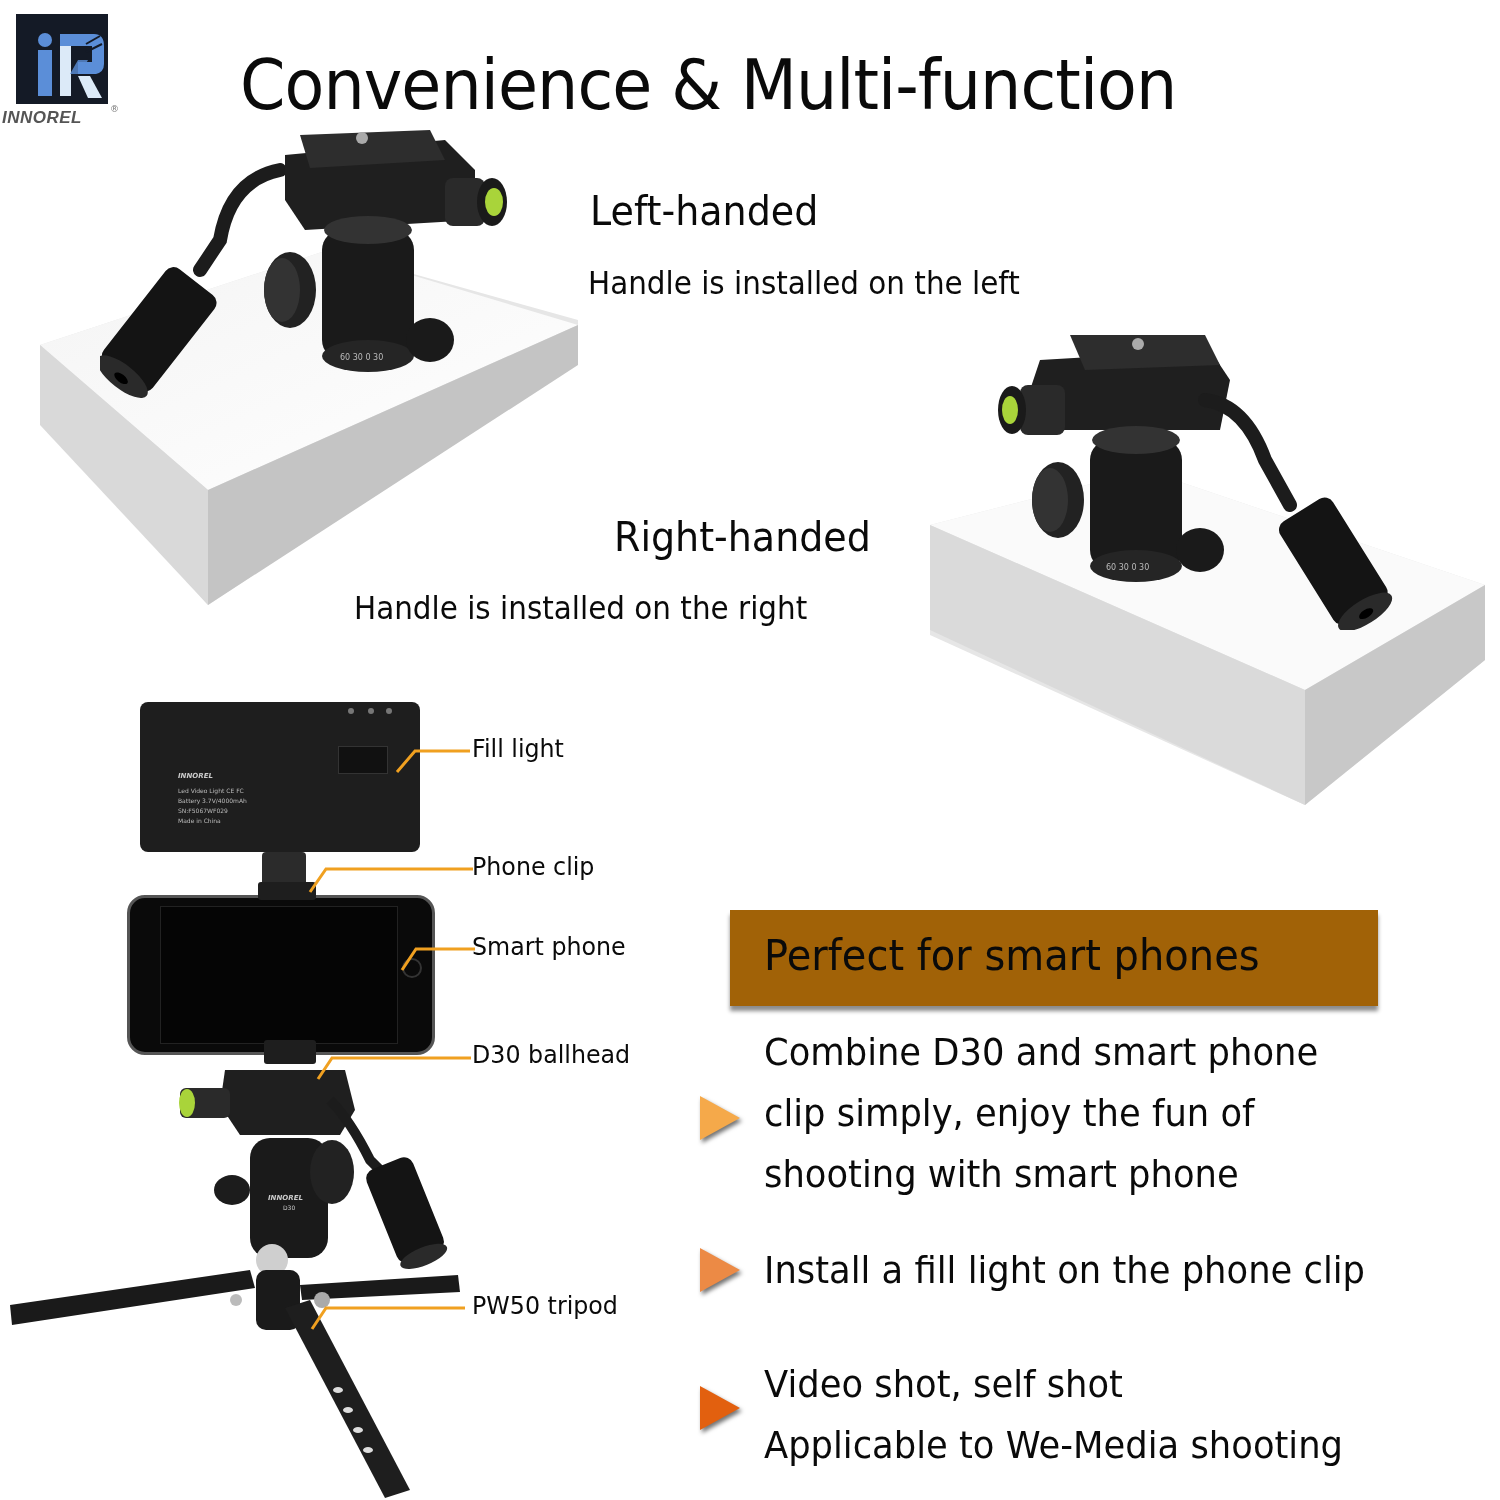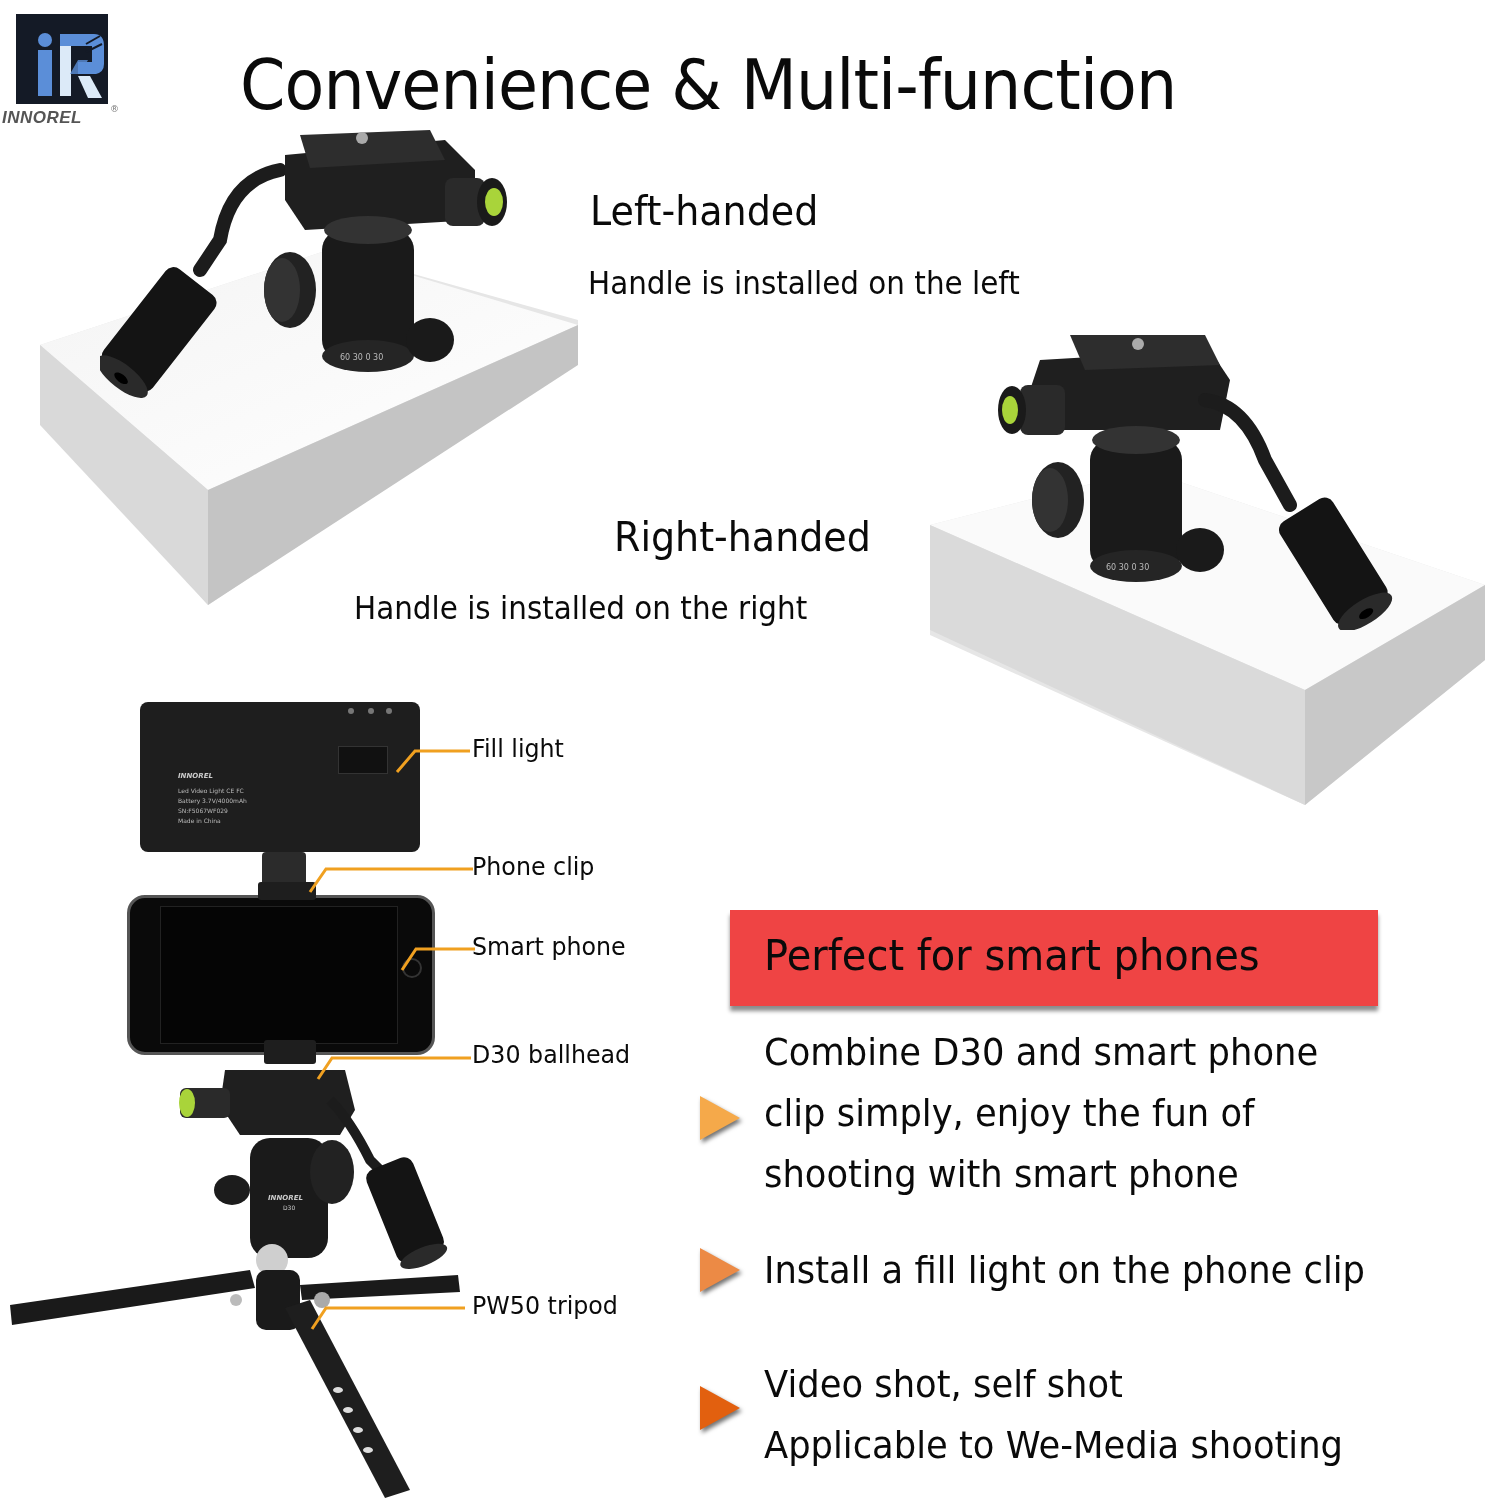--- a/index.html
+++ b/index.html
@@ -22,21 +22,21 @@
   .rh-title { left:614px; top:514px; }
   .rh-desc { left:354px; top:589px; }
 
   
   .pedestal svg { display:block; }
 
   
   .callout-label { font-size:25px; white-space:nowrap; font-weight:normal; transform:scaleX(0.95); transform-origin:left top; }
 
   
-  .banner { left:730px; top:910px; width:648px; height:96px; background:#ef4444; box-shadow:0 5px 4px rgba(0,0,0,0.45); }
+  .banner { left:730px; top:910px; width:648px; height:96px; background:#a16207; box-shadow:0 5px 4px rgba(0,0,0,0.45); }
   .banner-text { position:absolute; left:34px; top:20px; font-size:43px; white-space:nowrap; transform:scaleX(0.93); transform-origin:left top; }
 
   .bullet-text { font-size:38px; line-height:61px; white-space:nowrap; transform:scaleX(0.93); transform-origin:left top; }
   .tri { width:0; height:0; border-top:22px solid transparent; border-bottom:22px solid transparent; border-left-width:40px; border-left-style:solid; filter:drop-shadow(2px 3px 2px rgba(0,0,0,0.55)); }
 </style>
 </head>
 <body>
 
 <div class="abs logo-box">
   <svg width="92" height="90" viewBox="0 0 92 90">

